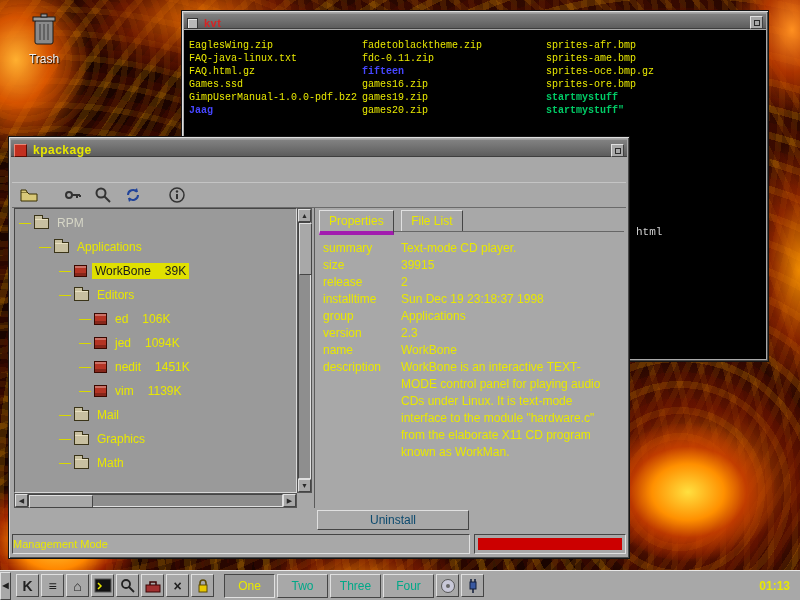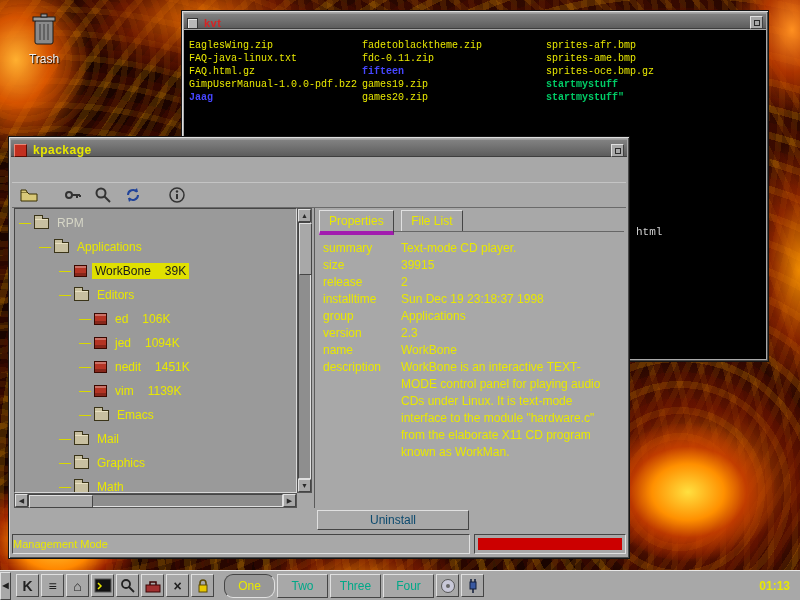--- a/index.html
+++ b/index.html
@@ -140,21 +140,21 @@
          border-right:1px solid #454545;border-bottom:1px solid #454545;
          display:flex;align-items:center;justify-content:center;overflow:hidden;}
   .glyph{font-size:14px;color:#202020;font-weight:bold;line-height:1;}
   .pager{display:flex;margin-left:8px;}
   .pbtn{width:51px;height:24px;margin-left:2px;font-size:12px;display:flex;align-items:center;justify-content:center;
         color:#00a888;background:#a8a8a8;
         border-top:1px solid #e0e0e0;border-left:1px solid #e0e0e0;
         border-right:1px solid #454545;border-bottom:1px solid #454545;}
   .pbtn.active{color:#e8e800;background:#989898;
         border-top:1px solid #454545;border-left:1px solid #454545;
-        border-right:1px solid #e0e0e0;border-bottom:1px solid #e0e0e0;border-radius:9px;}
+        border-right:1px solid #e0e0e0;border-bottom:1px solid #e0e0e0;}
   .tspacer{flex:1;}
   .clock{color:#e8e800;font-size:12px;font-weight:bold;margin-right:10px;}
 </style>
 </head>
 <body>
 
 <div id="desktop">
 
   <div id="trash">
     <svg width="30" height="34" viewBox="0 0 30 34">
@@ -185,20 +185,25 @@
           </div>
           <div class="trow">
             <span class="tcell tc0 clr-y">FAQ-java-linux.txt</span>
             <span class="tcell tc1 clr-y">fdc-0.11.zip</span>
             <span class="tcell tc2 clr-y">sprites-ame.bmp</span>
           </div>
           <div class="trow">
             <span class="tcell tc0 clr-y">FAQ.html.gz</span>
             <span class="tcell tc1 clr-b">fifteen</span>
             <span class="tcell tc2 clr-y">sprites-oce.bmp.gz</span>
+          </div>
+          <div class="trow">
+            <span class="tcell tc0 clr-y">Games.ssd</span>
+            <span class="tcell tc1 clr-y">games16.zip</span>
+            <span class="tcell tc2 clr-y">sprites-ore.bmp</span>
           </div>
           <div class="trow">
             <span class="tcell tc0 clr-y">GimpUserManual-1.0.0-pdf.bz2</span>
             <span class="tcell tc1 clr-y">games19.zip</span>
             <span class="tcell tc2 clr-g">startmystuff</span>
           </div>
           <div class="trow">
             <span class="tcell tc0 clr-b">Jaag</span>
             <span class="tcell tc1 clr-y">games20.zip</span>
             <span class="tcell tc2 clr-g">startmystuff"</span>
@@ -311,27 +316,20 @@
               </span>
             </div>
             <div class="tnode" style="padding-left: 64px;">
               <span class="dash"></span>
               <span class="nicon package"></span>
               <span class="ntext">
                 <span class="nlabel">vim</span>
                 <span class="nsize">1139K</span>
               </span>
             </div>
-            <div class="tnode" style="padding-left: 64px;">
-              <span class="dash"></span>
-              <span class="nicon folder"></span>
-              <span class="ntext">
-                <span class="nlabel">Emacs</span>
-              </span>
-            </div>
             <div class="tnode" style="padding-left: 44px;">
               <span class="dash"></span>
               <span class="nicon folder"></span>
               <span class="ntext">
                 <span class="nlabel">Mail</span>
               </span>
             </div>
             <div class="tnode" style="padding-left: 44px;">
               <span class="dash"></span>
               <span class="nicon folder"></span>

